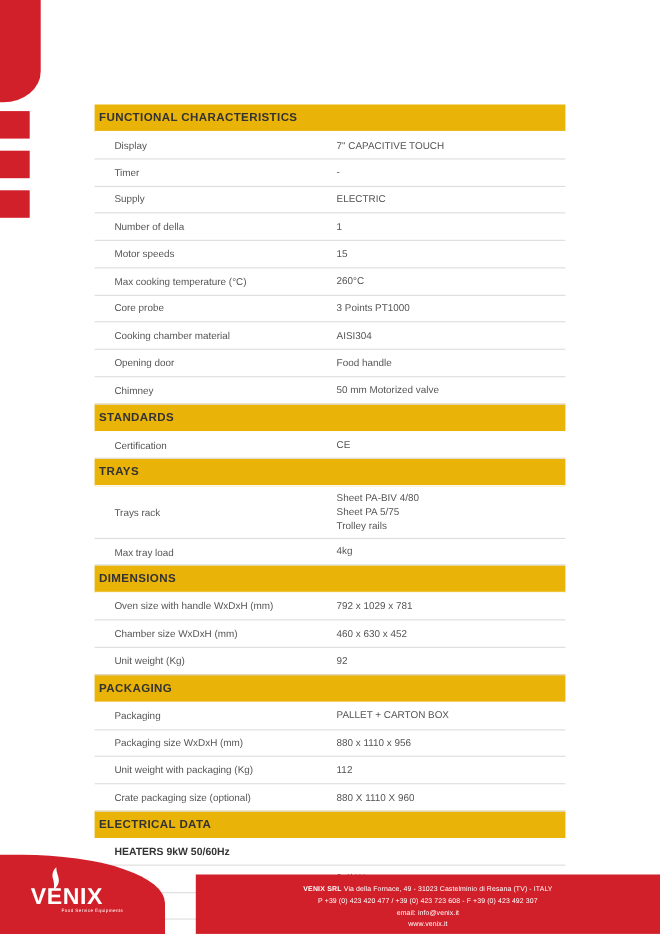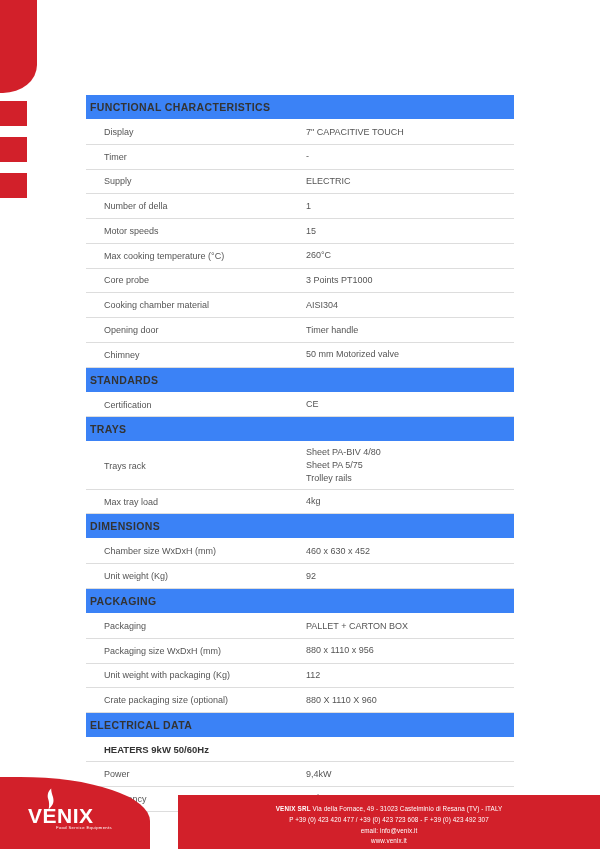--- a/index.html
+++ b/index.html
@@ -56,21 +56,21 @@
     border-collapse: collapse;
     table-layout: fixed;
   }
   table.spec-table td {
     padding: 0;
     vertical-align: middle;
   }
 
   
   tr.section-row > td {
-    background: #3b82f6;
+    background: #eab308;
     font-size: 10.5px;
     font-weight: bold;
     color: #333333;
     letter-spacing: 0.35px;
     padding: 6px 0 6px 4px;
     border-bottom: 1px solid #ffffff;
   }
 
   
   tr.subsection-row > td {
@@ -241,21 +241,21 @@
         </tr>
         <tr class="data-row">
           <td class="cell-label">Cooking chamber material</td>
           <td class="cell-value">
             <span class="val-line">AISI304</span>
           </td>
         </tr>
         <tr class="data-row">
           <td class="cell-label">Opening door</td>
           <td class="cell-value">
-            <span class="val-line">Timer handle</span>
+            <span class="val-line">Food handle</span>
           </td>
         </tr>
         <tr class="data-row">
           <td class="cell-label">Chimney</td>
           <td class="cell-value">
             <span class="val-line">50 mm Motorized valve</span>
           </td>
         </tr>
         <tr class="section-row">
           <td colspan="2">STANDARDS</td>
@@ -278,20 +278,26 @@
           </td>
         </tr>
         <tr class="data-row">
           <td class="cell-label">Max tray load</td>
           <td class="cell-value">
             <span class="val-line">4kg</span>
           </td>
         </tr>
         <tr class="section-row">
           <td colspan="2">DIMENSIONS</td>
+        </tr>
+        <tr class="data-row">
+          <td class="cell-label">Oven size with handle WxDxH (mm)</td>
+          <td class="cell-value">
+            <span class="val-line">792 x 1029 x 781</span>
+          </td>
         </tr>
         <tr class="data-row">
           <td class="cell-label">Chamber size WxDxH (mm)</td>
           <td class="cell-value">
             <span class="val-line">460 x 630 x 452</span>
           </td>
         </tr>
         <tr class="data-row">
           <td class="cell-label">Unit weight (Kg)</td>
           <td class="cell-value">

